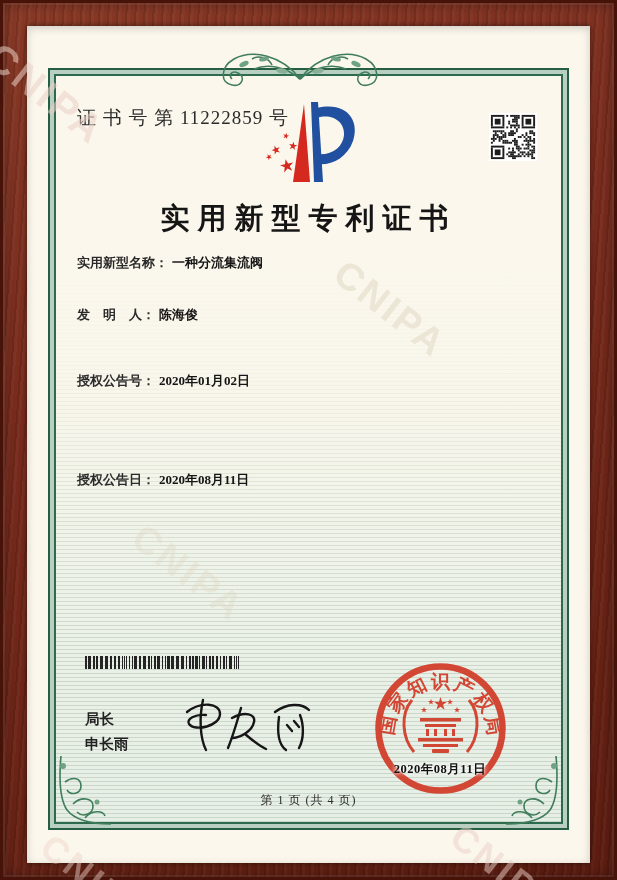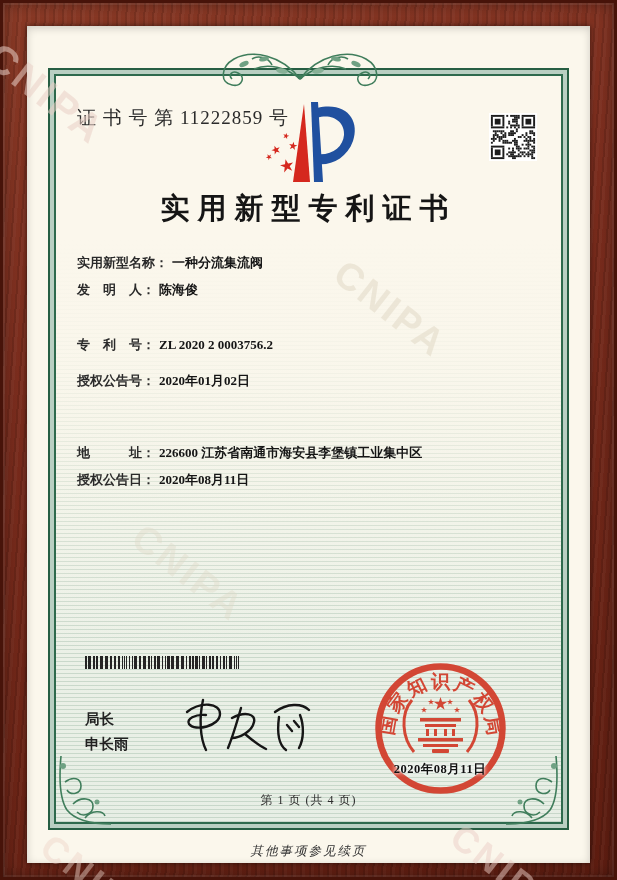--- a/index.html
+++ b/index.html
@@ -34,21 +34,21 @@
   .orn{position:absolute;pointer-events:none;}
   
   .wm{
     position:absolute;font-family:"Liberation Sans","DejaVu Sans",sans-serif;
     font-weight:700;letter-spacing:3px;transform:rotate(38deg);transform-origin:left top;
     pointer-events:none;z-index:6;user-select:none;
   }
   
   .abs{position:absolute;}
   #cert-number{left:77px;top:105px;font-size:19px;color:#2b2b2b;letter-spacing:1px;z-index:3;}
-  #title{left:0;right:0;top:189px;text-align:center;font-size:29px;font-weight:700;
+  #title{left:0;right:0;top:199px;text-align:center;font-size:29px;font-weight:700;
          letter-spacing:8px;color:#151515;z-index:3;}
   .frow{left:77px;width:470px;height:20px;font-size:13px;color:#1f1f1f;z-index:3;white-space:nowrap;}
   .flabel{font-weight:700;color:#2a2a2a;}
   .fvalue{font-weight:700;color:#151515;margin-left:4px;}
   .fgroup2{position:absolute;left:222px;top:0;}
   #paras{left:77px;top:510px;width:463px;z-index:3;}
   #paras p{margin:0;font-size:12.4px;line-height:17.2px;color:#2f2f2f;
            text-indent:2em;text-align:justify;font-style:italic;letter-spacing:.4px;}
   #barcode{left:85px;top:656px;width:156px;height:13px;overflow:hidden;white-space:nowrap;z-index:3;font-size:0;}
   #barcode i{display:inline-block;height:13px;background:#242424;}
@@ -310,31 +310,25 @@
     <use href="#star" transform="translate(36 46) scale(4.4) rotate(10)" fill="#d5281e"></use>
     <use href="#star" transform="translate(12 57) scale(3.2) rotate(-30)" fill="#d5281e"></use>
     <use href="#star" transform="translate(29 36) scale(3.2) rotate(15)" fill="#d5281e"></use>
   </svg>
 
   <div id="title" class="abs">实用新型专利证书</div>
 
   <div class="abs frow" style="top:254px">
     <span class="flabel">实用新型名称：</span><span class="fvalue">一种分流集流阀</span>
   </div>
-  <div class="abs frow" style="top:281px">
+  <div class="abs frow" style="top:306px">
     <span class="flabel">发　明　人：</span><span class="fvalue">陈海俊</span>
-  </div>
-  <div class="abs frow" style="top:336px">
-    <span class="flabel">专　利　号：</span><span class="fvalue">ZL 2020 2 0003756.2</span>
   </div>
   <div class="abs frow" style="top:372px">
     <span class="flabel">授权公告号：</span><span class="fvalue">2020年01月02日</span>
-  </div>
-  <div class="abs frow" style="top:444px">
-    <span class="flabel">地　　　址：</span><span class="fvalue">226600 江苏省南通市海安县李堡镇工业集中区</span>
   </div>
   <div class="abs frow" style="top:471px">
     <span class="flabel">授权公告日：</span><span class="fvalue">2020年08月11日</span>
   </div>
 
 
   <div id="barcode" class="abs"><i style="width: 2px; margin-right: 1px;"></i><i style="width: 3px; margin-right: 2px;"></i><i style="width: 2px; margin-right: 1px;"></i><i style="width: 2px; margin-right: 2px;"></i><i style="width: 3px; margin-right: 2px;"></i><i style="width: 3px; margin-right: 2px;"></i><i style="width: 2px; margin-right: 2px;"></i><i style="width: 2px; margin-right: 2px;"></i><i style="width: 2px; margin-right: 2px;"></i><i style="width: 1px; margin-right: 1px;"></i><i style="width: 1px; margin-right: 1px;"></i><i style="width: 1px; margin-right: 2px;"></i><i style="width: 1px; margin-right: 2px;"></i><i style="width: 1px; margin-right: 1px;"></i><i style="width: 3px; margin-right: 2px;"></i><i style="width: 2px; margin-right: 2px;"></i><i style="width: 3px; margin-right: 2px;"></i><i style="width: 2px; margin-right: 1px;"></i><i style="width: 1px; margin-right: 2px;"></i><i style="width: 2px; margin-right: 1px;"></i><i style="width: 3px; margin-right: 2px;"></i><i style="width: 1px; margin-right: 2px;"></i><i style="width: 1px; margin-right: 1px;"></i><i style="width: 3px; margin-right: 1px;"></i><i style="width: 3px; margin-right: 2px;"></i><i style="width: 3px; margin-right: 2px;"></i><i style="width: 3px; margin-right: 2px;"></i><i style="width: 1px; margin-right: 2px;"></i><i style="width: 2px; margin-right: 1px;"></i><i style="width: 2px; margin-right: 1px;"></i><i style="width: 3px; margin-right: 1px;"></i><i style="width: 1px; margin-right: 2px;"></i><i style="width: 3px; margin-right: 1px;"></i><i style="width: 1px; margin-right: 2px;"></i><i style="width: 2px; margin-right: 1px;"></i><i style="width: 2px; margin-right: 2px;"></i><i style="width: 2px; margin-right: 2px;"></i><i style="width: 1px; margin-right: 2px;"></i><i style="width: 2px; margin-right: 1px;"></i><i style="width: 1px; margin-right: 2px;"></i><i style="width: 3px; margin-right: 2px;"></i><i style="width: 1px; margin-right: 1px;"></i><i style="width: 1px; margin-right: 1px;"></i><i style="width: 1px; margin-right: 1px;"></i></div>
 
   <div id="signer-title" class="abs">局长</div>
   <div id="signer-name" class="abs">申长雨</div>
@@ -378,14 +372,13 @@
       <rect x="76" y="73" width="3" height="7"></rect>
       <rect x="84" y="73" width="3" height="7"></rect>
       <rect x="50" y="82" width="45" height="3.5"></rect>
       <rect x="55" y="88" width="35" height="3"></rect>
       <rect x="64" y="93" width="17" height="4" rx="1"></rect>
     </g>
   </svg>
   <div id="seal-date" class="abs">2020年08月11日</div>
 
   <div id="page-info" class="abs">第 1 页 (共 4 页)</div>
-  <div id="footer-note" class="abs">其他事项参见续页</div>
 </div>
 
 </body></html>

